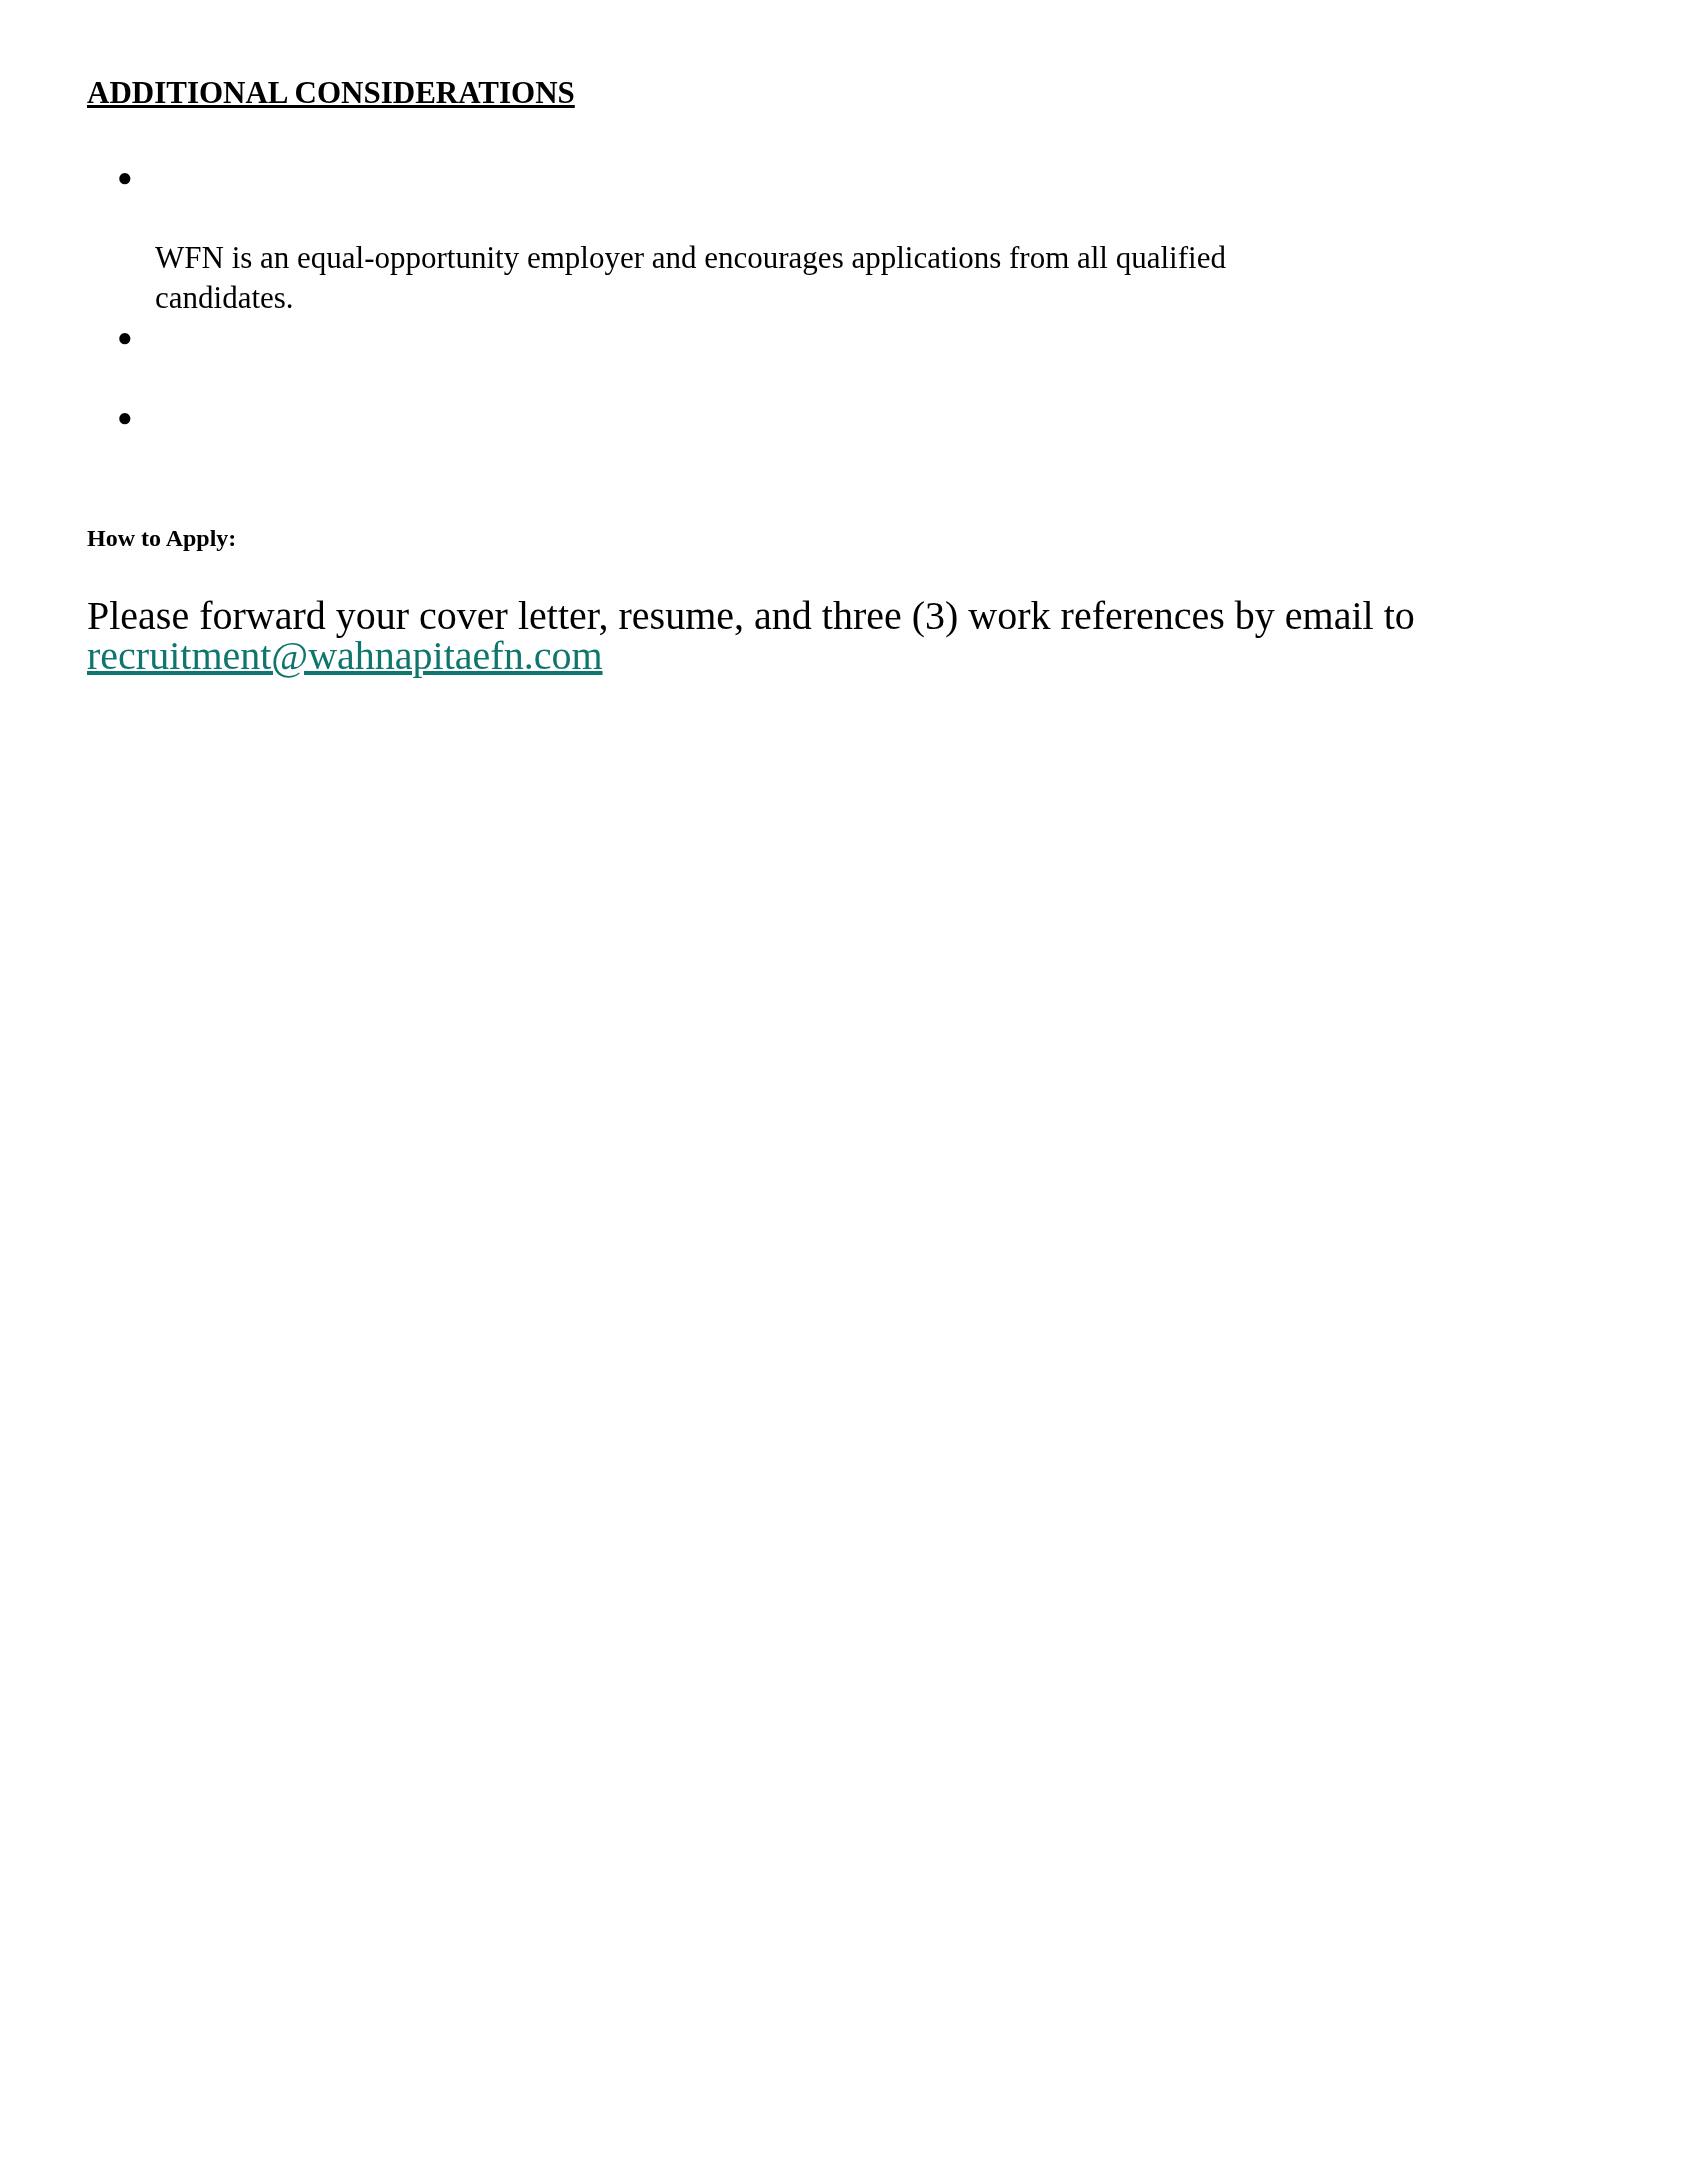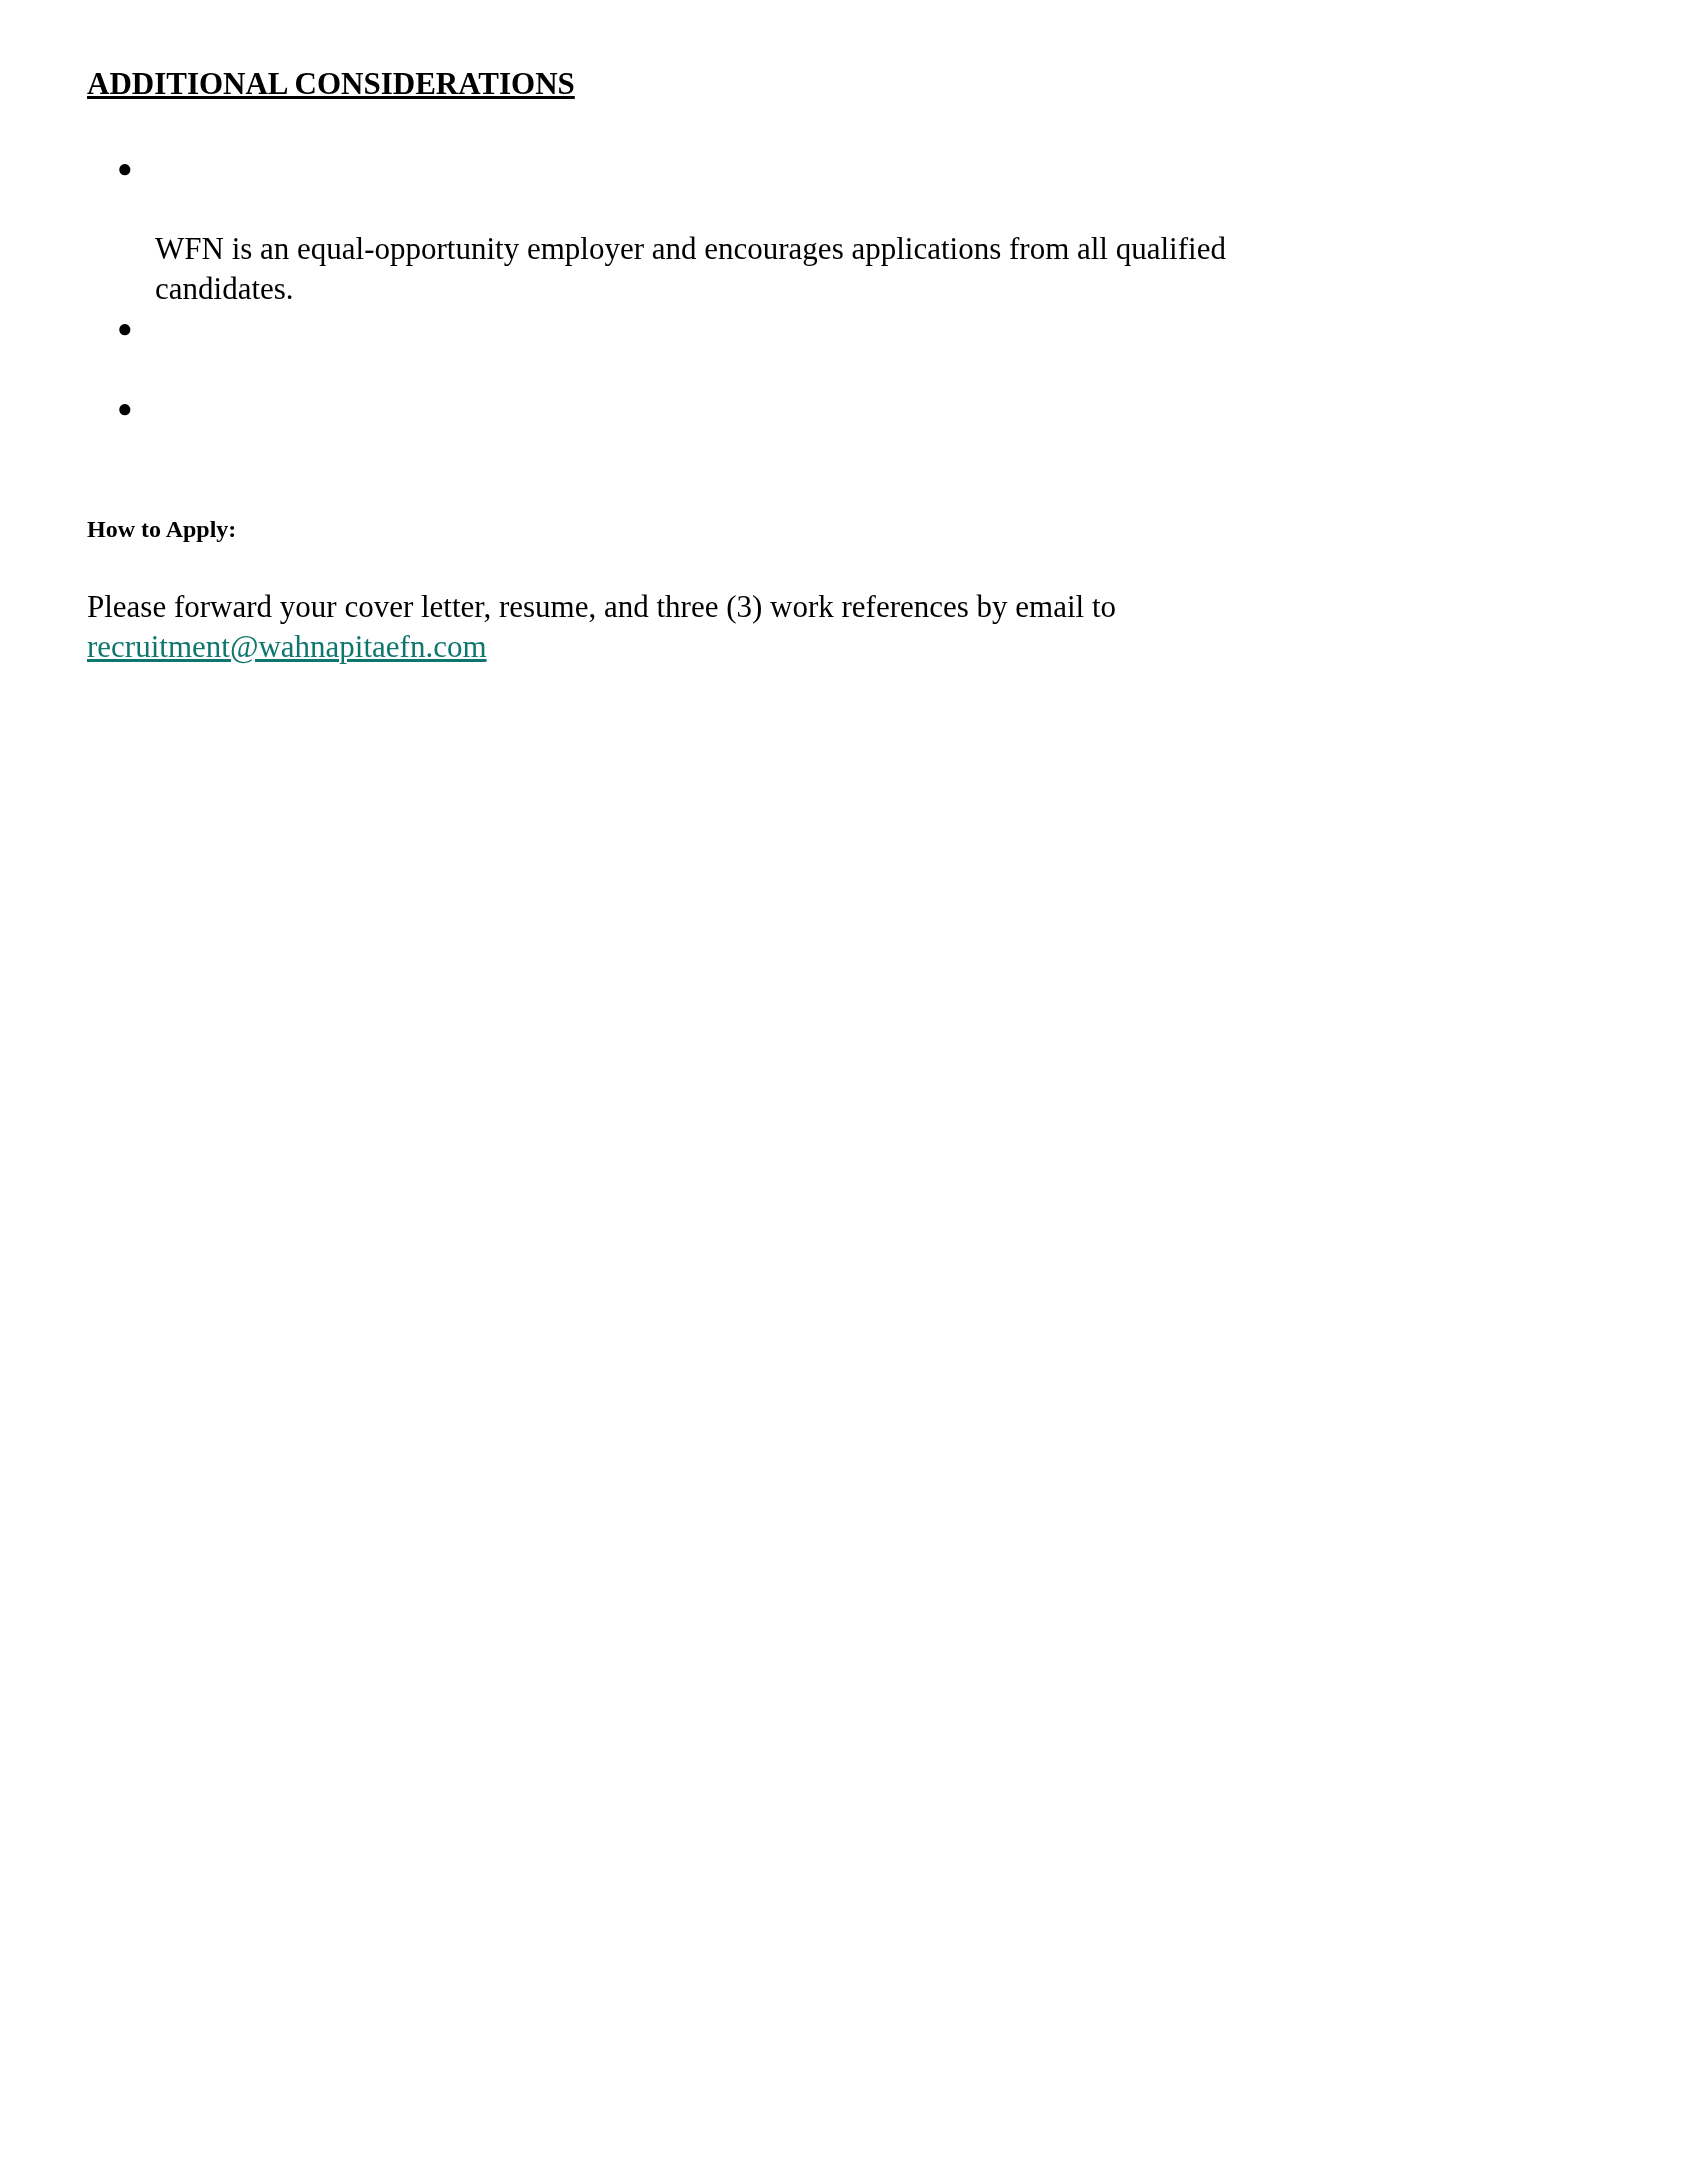--- a/index.html
+++ b/index.html
@@ -12,21 +12,21 @@
     width: 1683px;
     height: 2178px;
     background: #ffffff;
     color: #000000;
     font-family: "Liberation Serif", "DejaVu Serif", serif;
     overflow: hidden;
   }
   .content {
     position: absolute;
     left: 87px;
-    top: 65px;
+    top: 74px;
     width: 1376px;
   }
   .section-heading {
     font-size: 31px;
     font-weight: bold;
     text-decoration: underline;
     line-height: 38px;
     margin: 0 0 46px 0;
     letter-spacing: 0px;
   }
@@ -49,21 +49,21 @@
     font-size: 26px;
     line-height: 40px;
   }
   .subheading {
     font-size: 24px;
     font-weight: bold;
     line-height: 40px;
     margin: 0 0 38px 0;
   }
   p.body-paragraph {
-    font-size: 31px;
+    font-size: 40px;
     line-height: 40px;
     margin: 0 0 38px 0;
     white-space: pre-line;
   }
   a.email-link {
     color: #0f766e;
     text-decoration: underline;
   }
 </style>
 </head>

